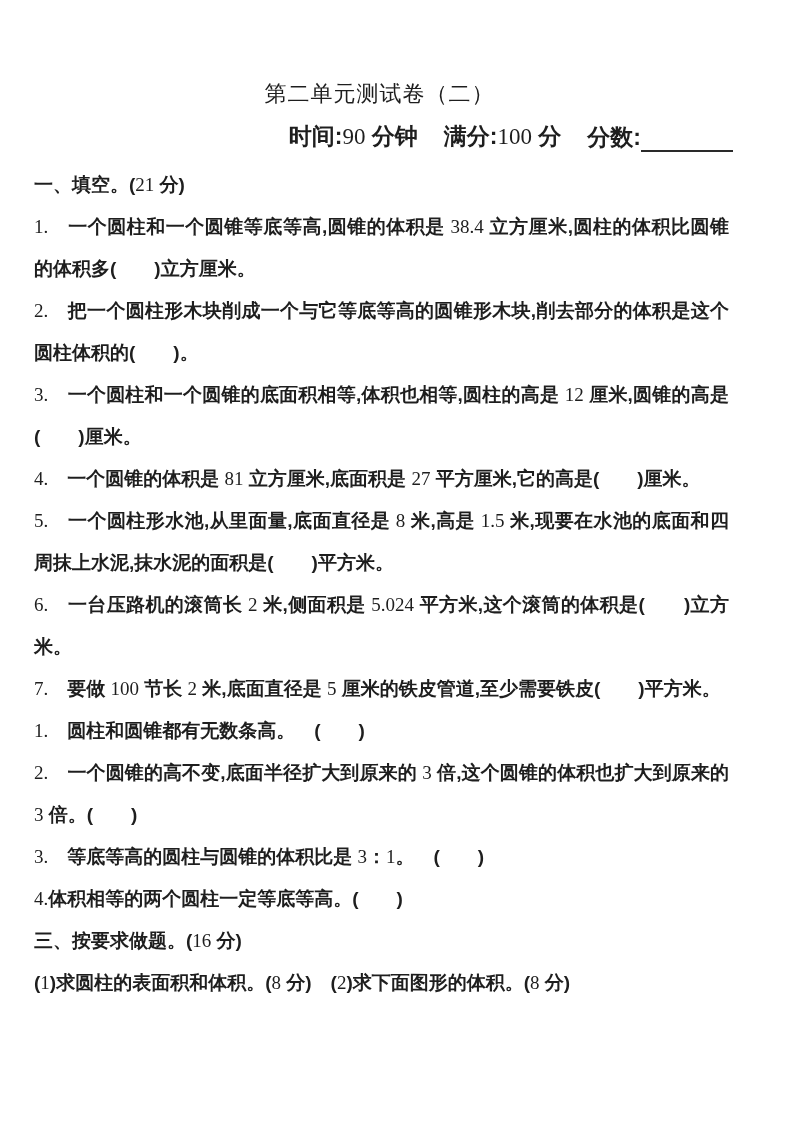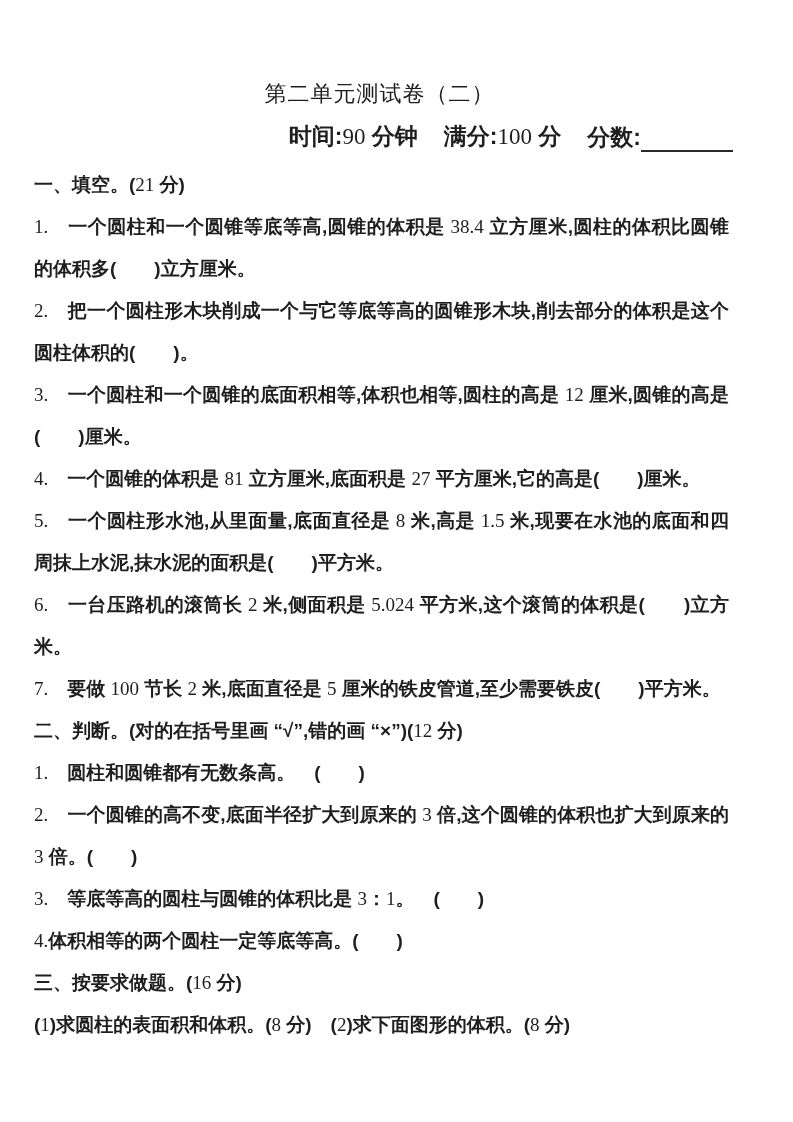--- a/index.html
+++ b/index.html
@@ -90,21 +90,20 @@
       <p class="rich"><span class="num">1.</span>　一个圆柱和一个圆锥等底等高,圆锥的体积是 <span class="num">38.4</span> 立方厘米,圆柱的体积比圆锥的体积多(　　)立方厘米。</p>
       <p class="rich"><span class="num">2.</span>　把一个圆柱形木块削成一个与它等底等高的圆锥形木块,削去部分的体积是这个圆柱体积的(　　)。</p>
       <p class="rich"><span class="num">3.</span>　一个圆柱和一个圆锥的底面积相等,体积也相等,圆柱的高是 <span class="num">12</span> 厘米,圆锥的高是(　　)厘米。</p>
       <p class="rich"><span class="num">4.</span>　一个圆锥的体积是 <span class="num">81</span> 立方厘米,底面积是 <span class="num">27</span> 平方厘米,它的高是(　　)厘米。</p>
       <p class="rich"><span class="num">5.</span>　一个圆柱形水池,从里面量,底面直径是 <span class="num">8</span> 米,高是 <span class="num">1.5</span> 米,现要在水池的底面和四周抹上水泥,抹水泥的面积是(　　)平方米。</p>
       <p class="rich"><span class="num">6.</span>　一台压路机的滚筒长 <span class="num">2</span> 米,侧面积是 <span class="num">5.024</span> 平方米,这个滚筒的体积是(　　)立方米。</p>
       <p class="rich"><span class="num">7.</span>　要做 <span class="num">100</span> 节长 <span class="num">2</span> 米,底面直径是 <span class="num">5</span> 厘米的铁皮管道,至少需要铁皮(　　)平方米。</p>
     </section>
 
     <section>
-      <h2 class="rich">二、判断。(对的在括号里画 “√”,错的画 “×”)(<span class="num">12</span> 分)</h2>
       <p class="rich"><span class="num">1.</span>　圆柱和圆锥都有无数条高。　(　　)</p>
       <p class="rich"><span class="num">2.</span>　一个圆锥的高不变,底面半径扩大到原来的 <span class="num">3</span> 倍,这个圆锥的体积也扩大到原来的 <span class="num">3</span> 倍。(　　)</p>
       <p class="rich"><span class="num">3.</span>　等底等高的圆柱与圆锥的体积比是 <span class="num">3</span>：<span class="num">1</span>。　(　　)</p>
       <p class="rich"><span class="num">4.</span>体积相等的两个圆柱一定等底等高。(　　)</p>
     </section>
 
     <section>
       <h2 class="rich">三、按要求做题。(<span class="num">16</span> 分)</h2>
       <p class="rich">(<span class="num">1</span>)求圆柱的表面积和体积。(<span class="num">8</span> 分)　(<span class="num">2</span>)求下面图形的体积。(<span class="num">8</span> 分)</p>
     </section>

